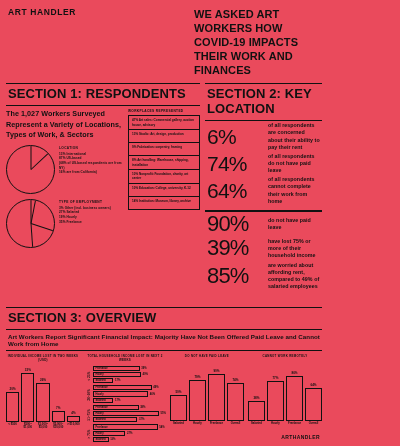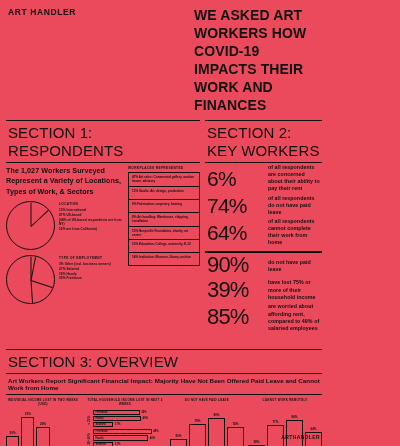--- a/index.html
+++ b/index.html
@@ -8,29 +8,29 @@
     background:#ea4a5c;
     font-family:"Liberation Sans", sans-serif;
     color:#111111;
     -webkit-font-smoothing:none;
   }
   .page{position:relative;width:328px;height:446px;box-sizing:border-box;padding:0;}
 
   
   .header{display:flex;padding:7px 8px 6px 8px;}
   .brand{width:186px;font-size:8.5px;font-weight:bold;letter-spacing:.6px;color:#111;line-height:1.1;padding-top:1px;}
-  .headline{flex:1;font-size:14px;font-weight:bold;line-height:1.28;letter-spacing:.1px;color:#111;text-transform:uppercase;}
+  .headline{flex:1;font-size:11px;font-weight:bold;line-height:1.28;letter-spacing:.1px;color:#111;text-transform:uppercase;}
 
   
   .cols{display:flex;padding:0 6px;gap:5px;}
   .colL{width:196px;}
   .colR{width:192px;}
 
   .rulet{border-top:1.6px solid #111;}
-  .sect-title{font-size:15px;font-weight:normal;letter-spacing:.1px;padding:3px 2px 3px 2px;line-height:1.15;}
+  .sect-title{font-size:13px;font-weight:bold;letter-spacing:.1px;padding:3px 2px 3px 2px;line-height:1.15;}
   .rule-thin{border-top:1px solid #111;}
 
   
   .s1body{display:flex;gap:4px;padding-top:3px;}
   .s1left{width:118px;}
   .s1right{width:72px;}
   .lede{font-size:7.2px;font-weight:bold;line-height:1.45;letter-spacing:.05px;padding-bottom:4px;}
   .microhead{font-size:3.2px;font-weight:bold;letter-spacing:.35px;text-transform:uppercase;margin-bottom:2px;}
   .micro{font-size:3.1px;font-weight:bold;line-height:1.5;letter-spacing:.1px;}
 
@@ -140,21 +140,21 @@
               <div class="wrow">10% Nonprofit: Foundation, charity, art center</div>
               <div class="wrow">10% Education: College, university, K-12</div>
               <div class="wrow">14% Institution: Museum, library, archive</div>
             </div>
         </div>
       </div>
     </div>
 
     <div class="colR">
       <div class="rulet"></div>
-      <div class="sect-title">SECTION 2: KEY WORKERS</div>
+      <div class="sect-title">SECTION 2: KEY LOCATION</div>
       <div class="rule-thin"></div>
       <div id="s2figs">
           <div class="figrow">
             <div class="fignum">6%</div>
             <div class="figtxt">of all respondents are concerned about their ability to pay their rent</div>
           </div>
           <div class="figrow">
             <div class="fignum">74%</div>
             <div class="figtxt">of all respondents do not have paid leave</div>
           </div>

